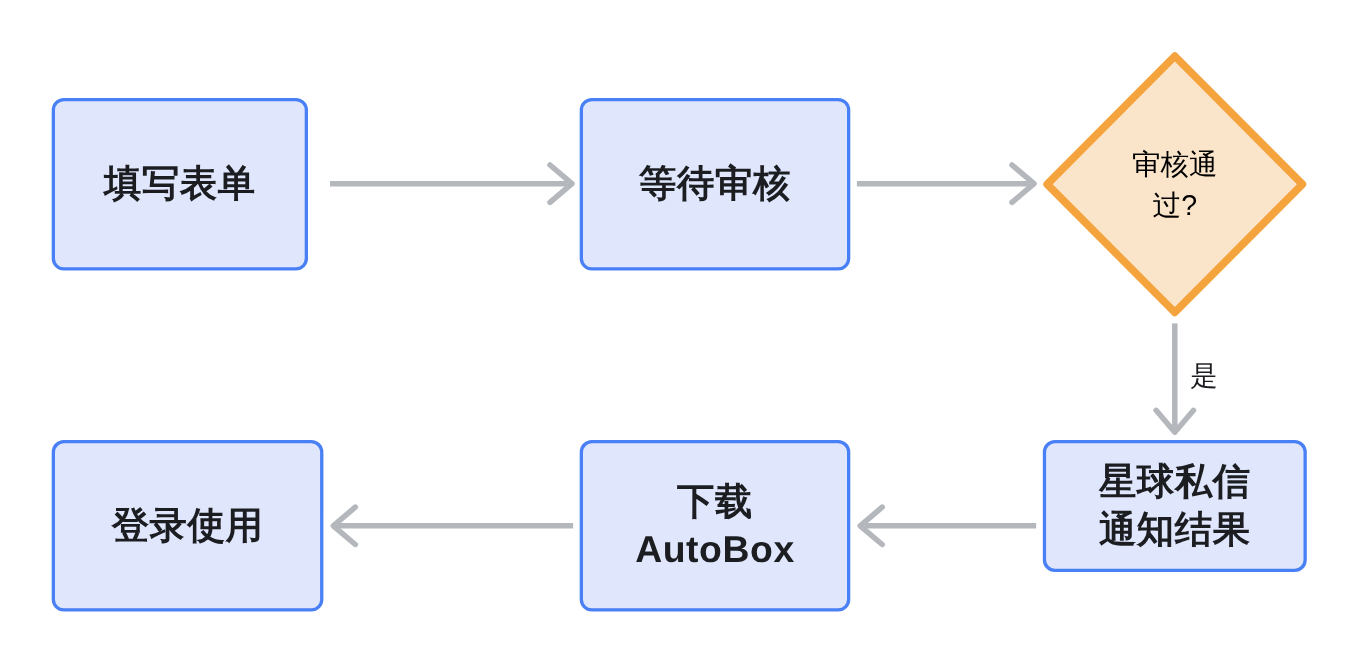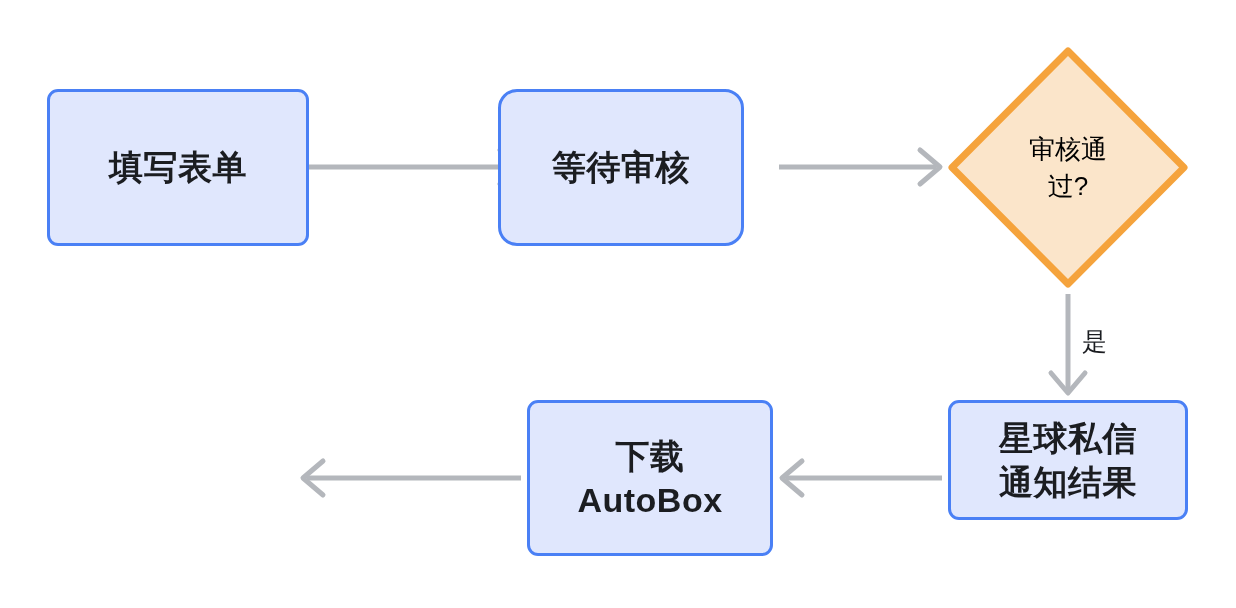--- a/index.html
+++ b/index.html
@@ -109,25 +109,25 @@
 
       <g>
         <line x1="521" y1="478" x2="307" y2="478"></line>
         <polyline points="323,461 303,478 323,495" stroke-linecap="round" stroke-linejoin="round"></polyline>
       </g>
     </g>
   </svg>
 
   <div class="edge-label" style="left:1082px; top:325px;">是</div>
 
-  <div class="node process" style="left:47px; top:89px; width:262px; height:157px;">
+  <div class="node process" style="left:47px; top:89px; width:233px; height:157px;">
     <span class="label">填写表单</span>
   </div>
 
-  <div class="node process" style="left:498px; top:89px; width:246px; height:157px;border-radius:19px;">
+  <div class="node process" style="left:527px; top:89px; width:246px; height:157px;">
     <span class="label">等待审核</span>
   </div>
 
   <div class="decision-wrap" style="left:948px; top:47px; width:240px; height:241px;">
     <svg width="240" height="241" viewBox="0 0 240 241">
       <polygon points="120,4 236,120.5 120,237 4,120.5" fill="#fbe5ca" stroke="#f5a33c" stroke-width="7" stroke-linejoin="round"></polygon>
     </svg>
     <div class="decision-label">审核通
 过?</div>
   </div>
@@ -135,14 +135,17 @@
   <div class="node process" style="left:948px; top:400px; width:240px; height:120px;">
     <span class="label">星球私信
 通知结果</span>
   </div>
 
   <div class="node process" style="left:527px; top:400px; width:246px; height:156px;text-align:center;">
     <span class="label">下载
 AutoBox</span>
   </div>
 
+  <div class="node process" style="left:47px; top:400px; width:247px; height:156px;">
+    <span class="label">登录使用</span>
+  </div>
 
 </div>
 
 </body></html>

